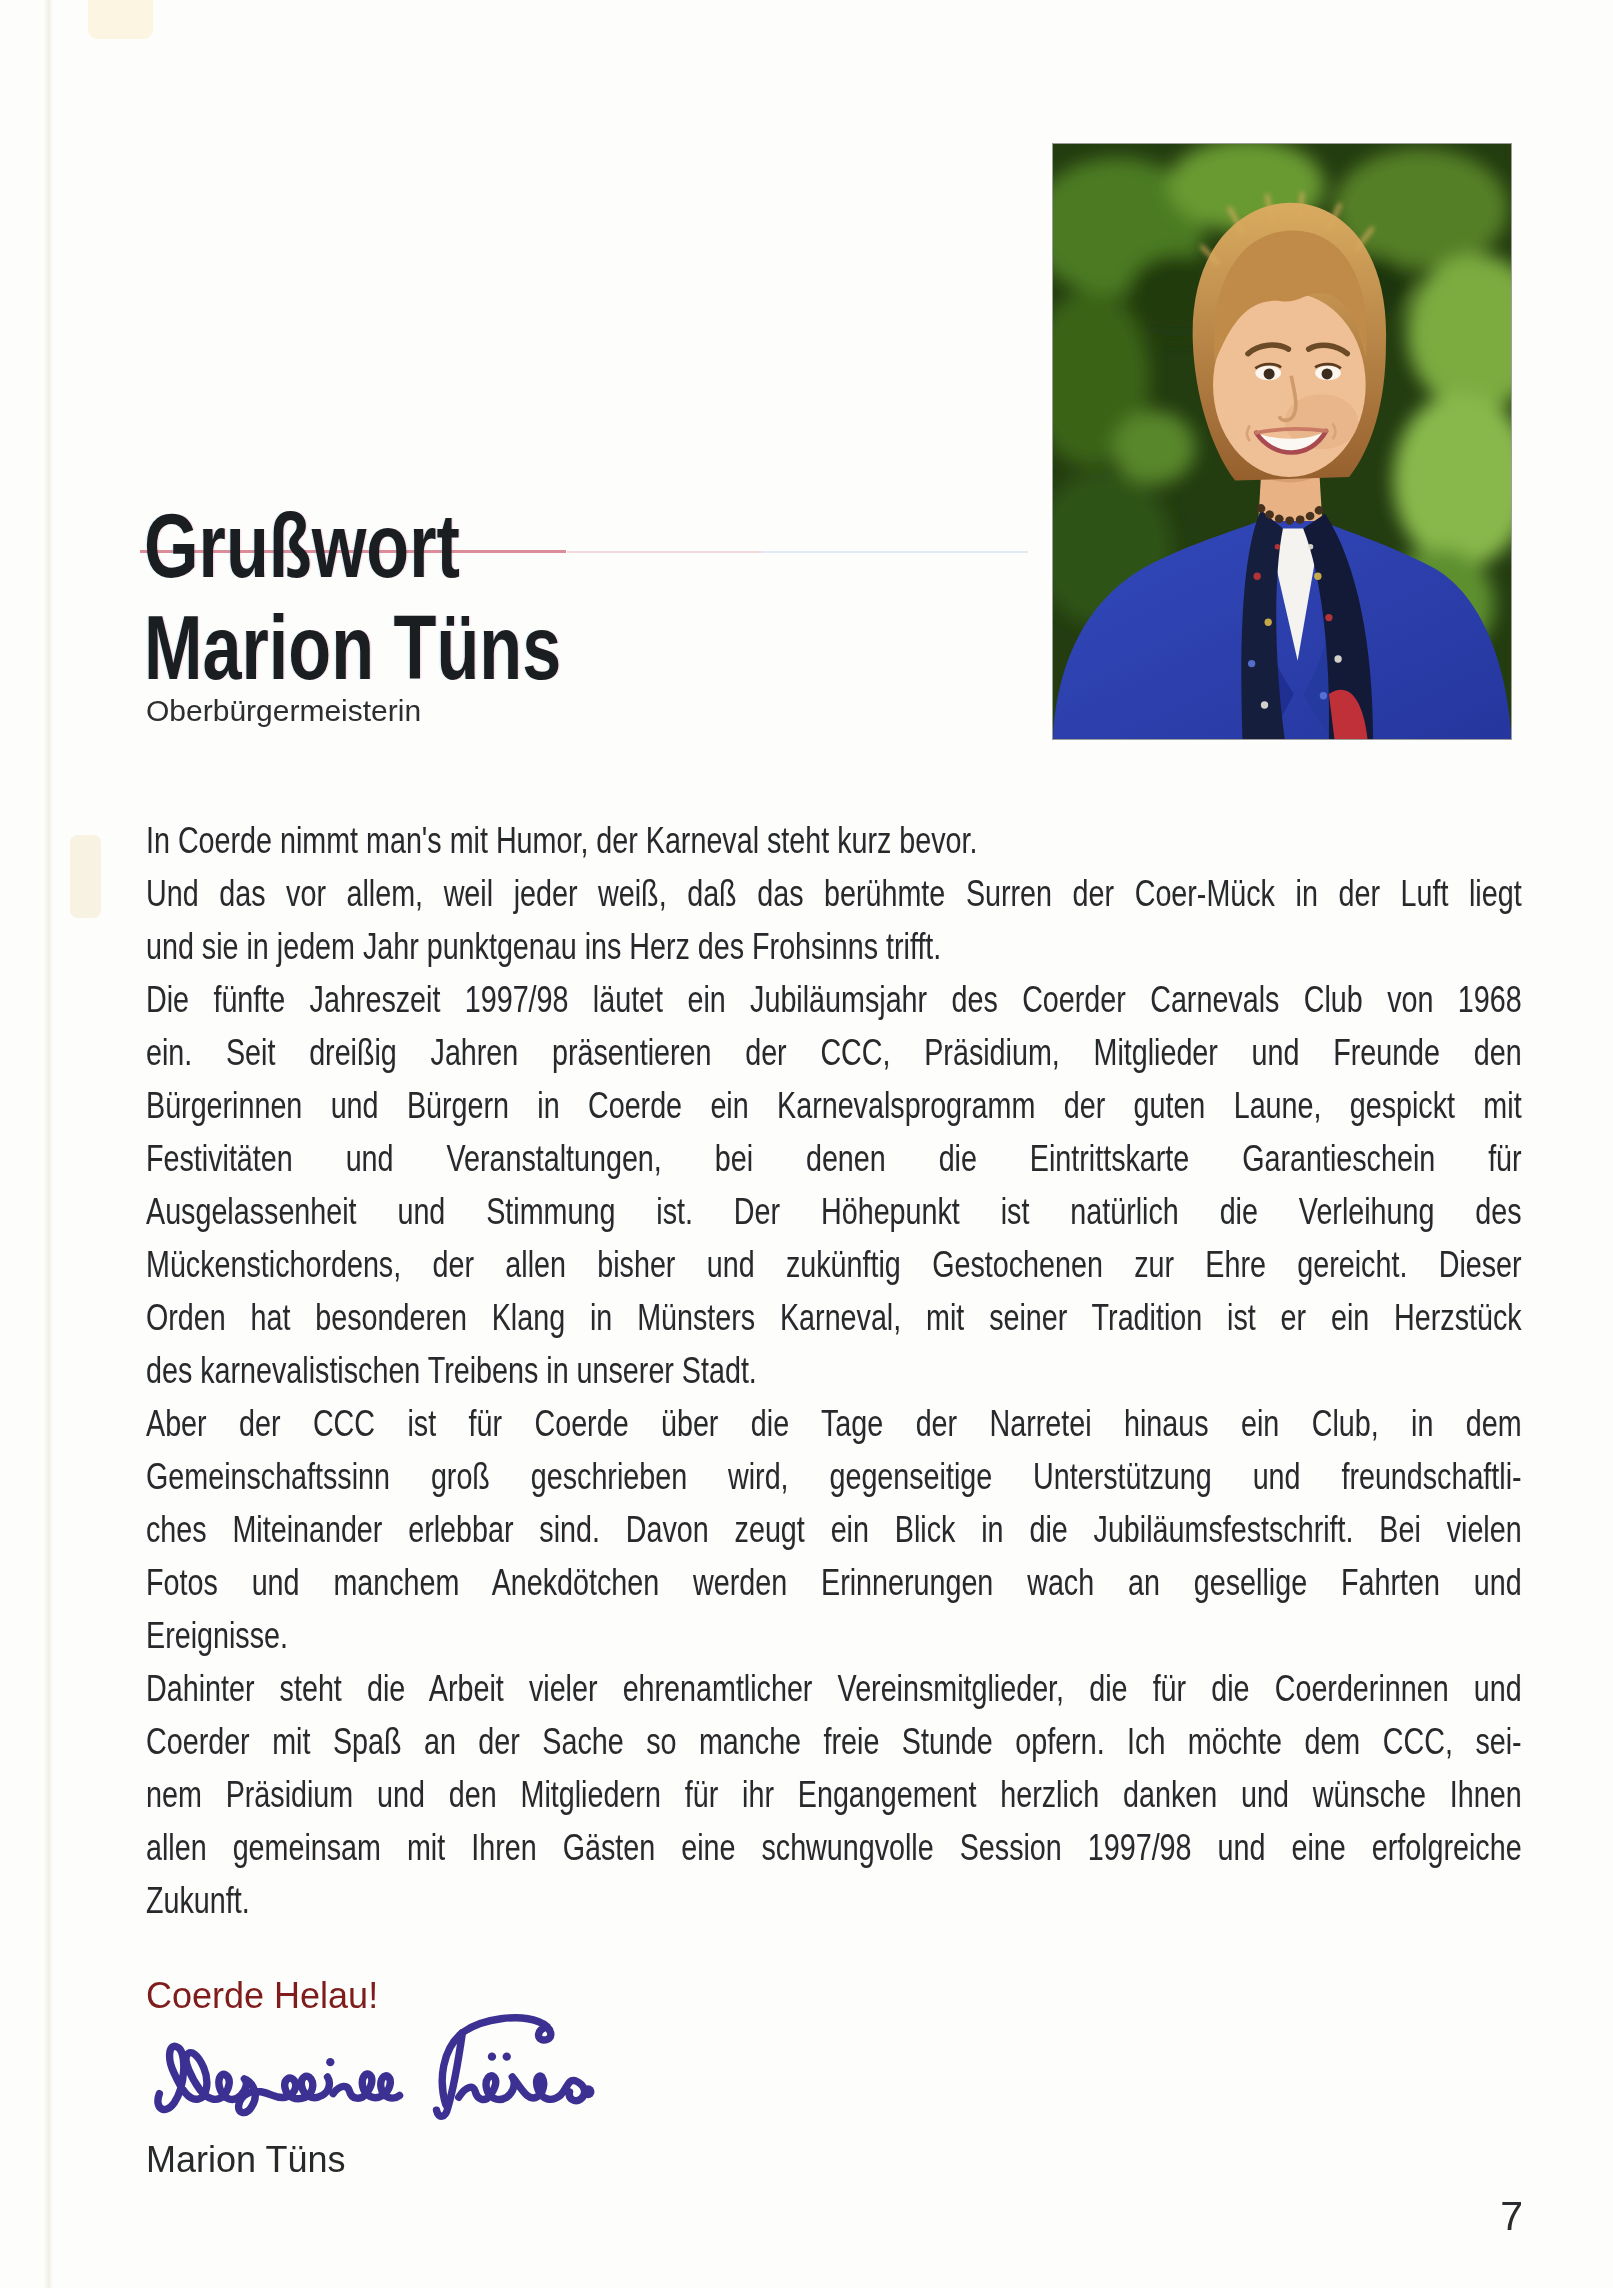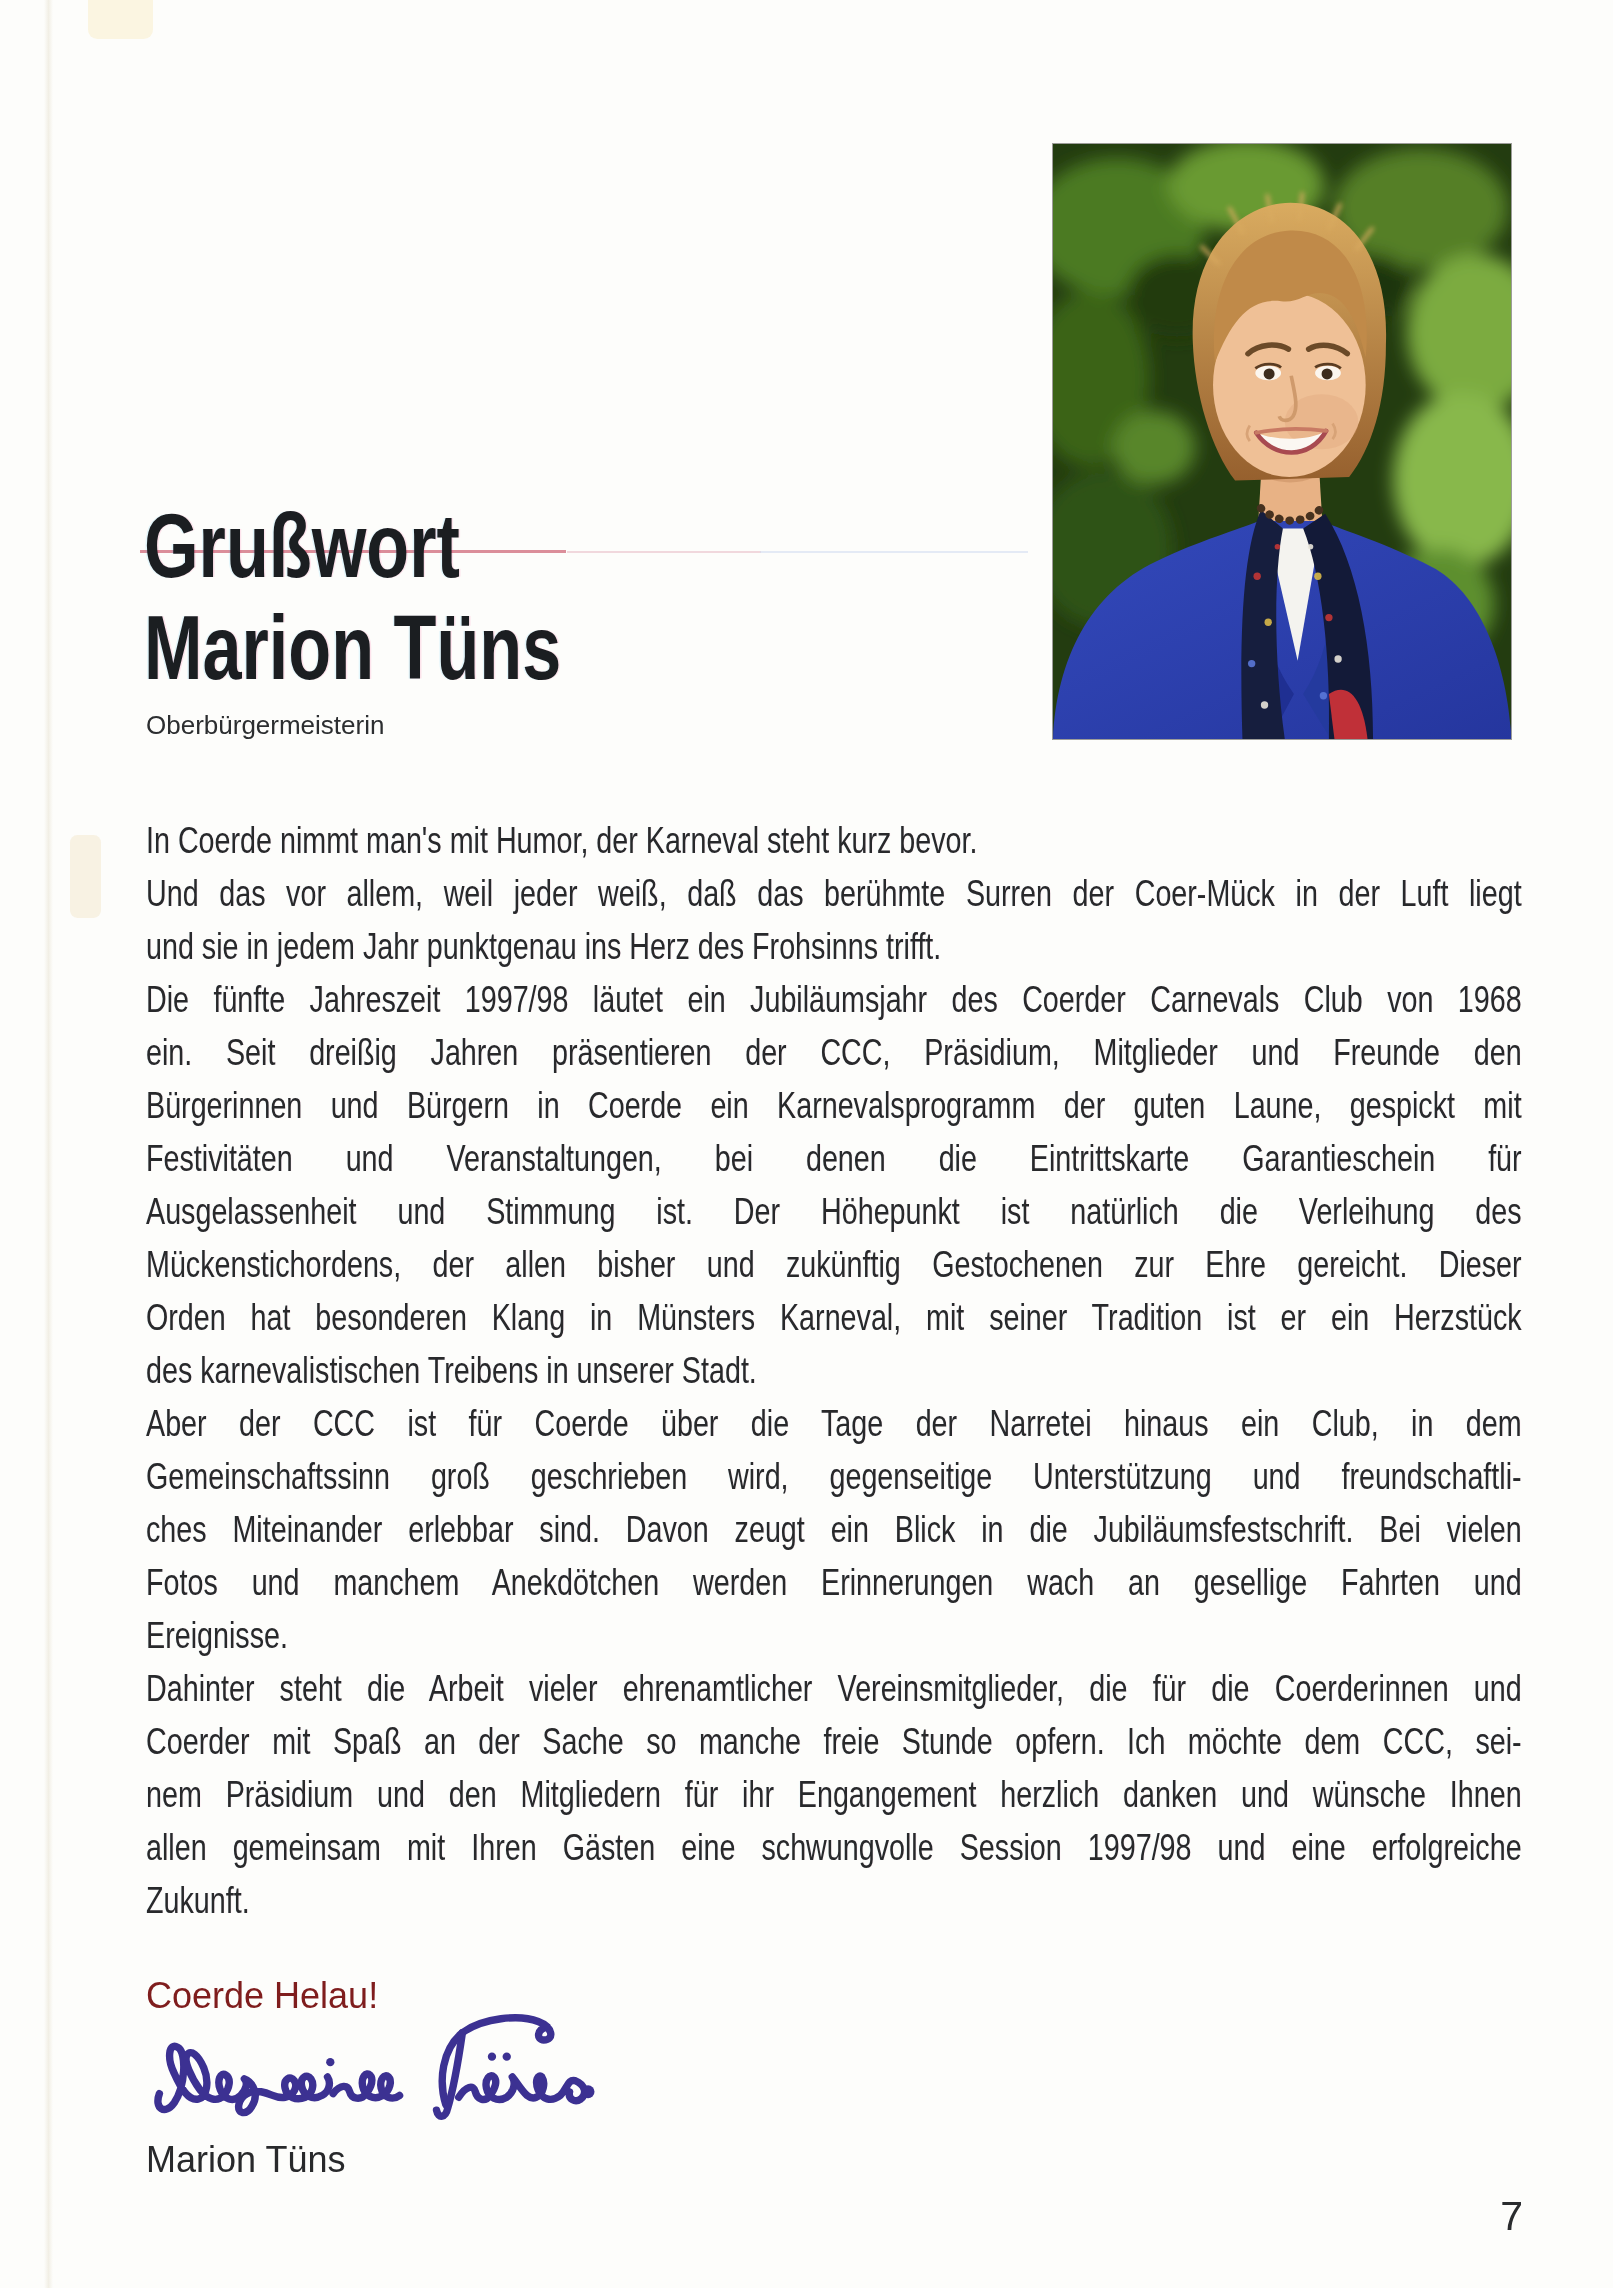--- a/index.html
+++ b/index.html
@@ -21,22 +21,22 @@
   .scanline-blue{position:absolute;left:760px;top:551px;width:268px;height:1.8px;background:#d4ddf2;opacity:.6;}
 
   .title{
     position:absolute;left:144px;top:495px;
     font-size:90px;line-height:102px;font-weight:bold;
     color:#1b1e21;white-space:nowrap;
     transform:scaleX(0.78);transform-origin:0 0;
     text-shadow:1.8px 0 0 rgba(255,0,110,.10), -1.8px 0 0 rgba(0,190,255,.10);
   }
   .subtitle{
-    position:absolute;left:146px;top:705px;
-    font-size:26px;line-height:41px;color:#2c2e30;white-space:nowrap;
+    position:absolute;left:146px;top:690px;
+    font-size:30px;line-height:41px;color:#2c2e30;white-space:nowrap;
   }
   .photo{
     position:absolute;left:1052px;top:143px;width:460px;height:597px;
     border:0.9px solid rgba(60,60,55,.5);box-sizing:border-box;
   }
   .photo svg{display:block;width:100%;height:100%;}
 
   .bodytext{
     position:absolute;left:146px;top:814px;width:1726px;
     font-size:36px;line-height:53px;color:#28292b;

